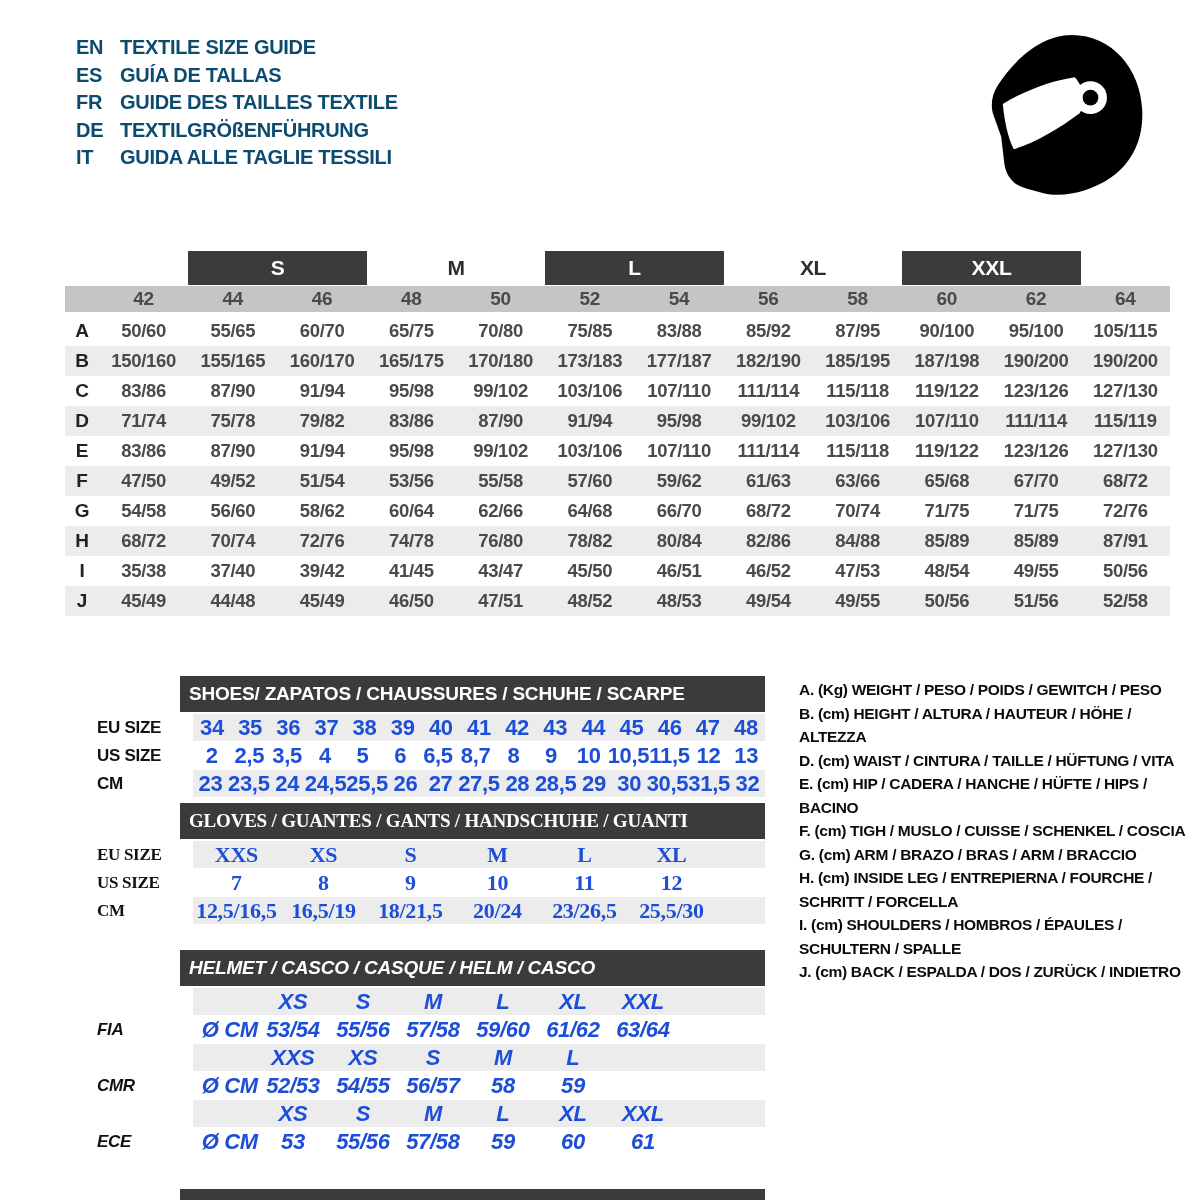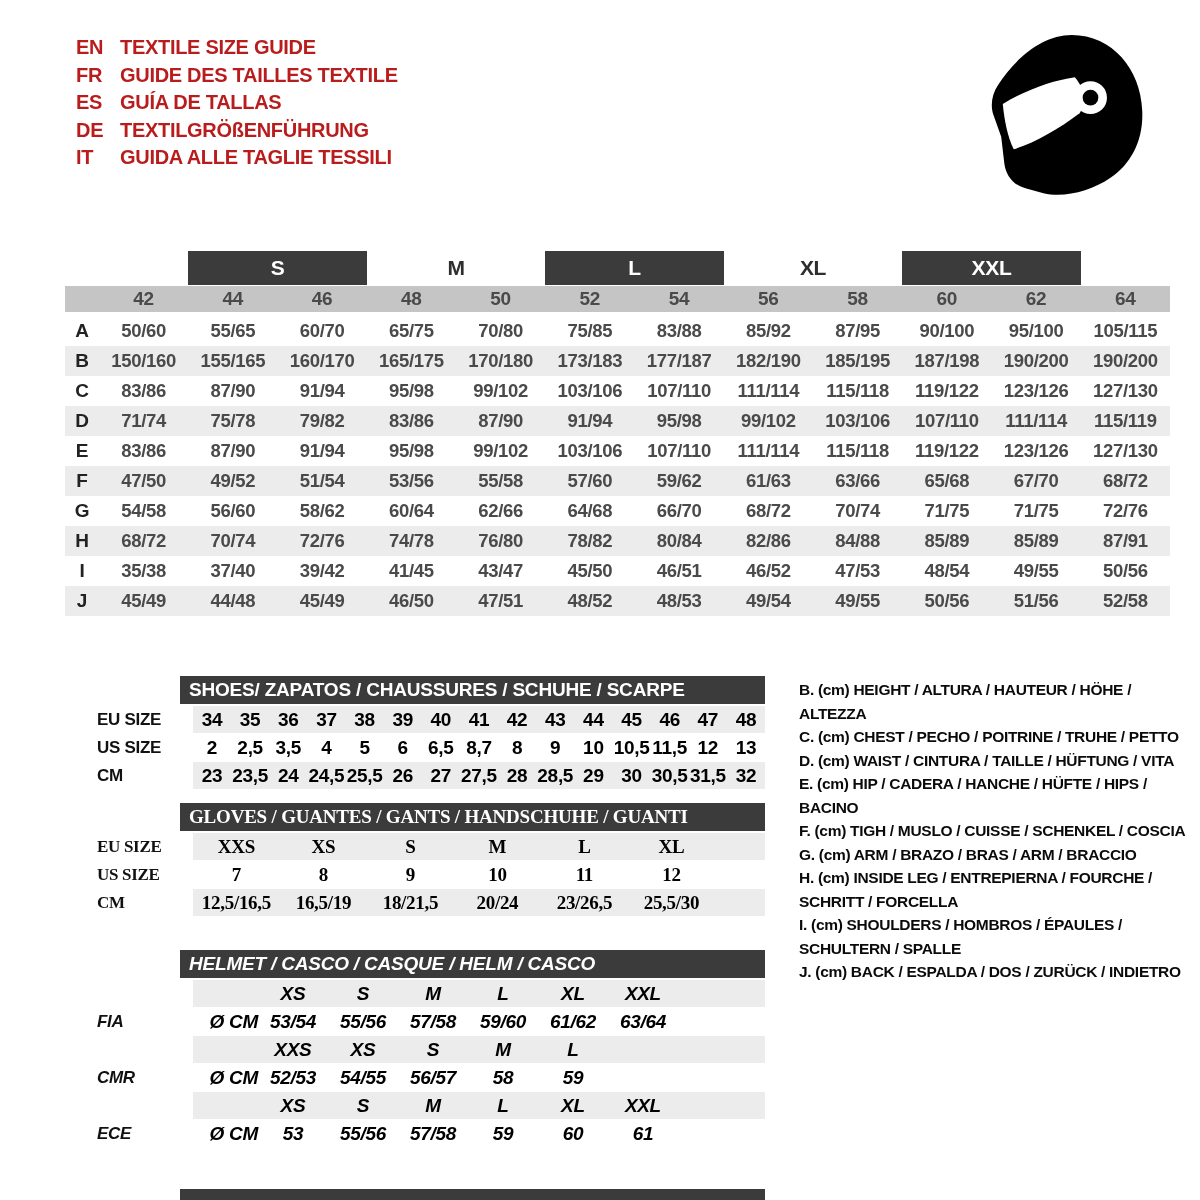--- a/index.html
+++ b/index.html
@@ -7,21 +7,21 @@
   body {
     width:1200px; height:1200px;
     font-family:"Liberation Sans", sans-serif;
     font-weight:700;
     color:#111;
   }
   .page { position:relative; width:1200px; height:1200px; overflow:hidden; background:#fff; letter-spacing:-0.3px; }
 
   
   #langs { position:absolute; left:76px; top:34px; }
-  .lang-row { display:flex; height:27.5px; align-items:center; font-size:20px; color:#b91c1c; }
+  .lang-row { display:flex; height:27.5px; align-items:center; font-size:20px; color:#0c4a6e; }
   .lang-code { width:44px; }
 
   
   .helmet-icon { position:absolute; left:973px; top:24px; width:188px; height:188px; }
   .helmet-icon svg { width:100%; height:100%; display:block; }
 
   
   #textile { position:absolute; left:65px; top:251px; width:1105px; }
   .grid13 { display:grid; grid-template-columns:34px repeat(12, 1fr); }
   #size-bars { height:34px; margin-bottom:1px; }
@@ -32,25 +32,25 @@
   .trow { height:30px; align-items:center; font-size:18.5px; color:#4a4a4a; }
   .trow.striped { background:var(--stripe,#ececec); }
   .tletter { text-align:center; color:#222; font-size:19px; }
   .tcell { text-align:center; }
 
   
   .sec { position:absolute; left:65px; width:700px; }
   #shoes { top:676px; }
   #gloves { top:803px;font-family:Liberation Serif, serif; }
   #helmet-tbl { top:950px;font-style:italic; }
-  .sec-title { margin-left:115px; width:585px; height:28px; background:var(--dark,#3b3b3b); color:#fff;
+  .sec-title { margin-left:115px; width:585px; height:36px; background:var(--dark,#3b3b3b); color:#fff;
     display:flex; align-items:center; padding-left:9px; font-size:19px; margin-bottom:2px; letter-spacing:-0.2px; }
   .srow { display:flex; align-items:stretch; height:27px; margin-bottom:1px;margin-left:32px; }
   .srow-label { width:115px; display:flex; align-items:center; font-size:17px; color:#111; }
-  .srow-vals { width:686px; display:flex; align-items:center; font-size:19px; color:#000000; }
+  .srow-vals { width:686px; display:flex; align-items:center; font-size:22px; color:#1d4ed8; }
   .srow-vals.shaded { background:var(--stripe,#ececec); }
   .srow-vals.shoes-cells > div { flex:1; text-align:center; }
   .srow-vals.gloves-cells > div { width:87px; flex:none; text-align:center; }
   .srow-vals.helmet-cells .hlead { width:65px; flex:none; text-align:right; }
   .srow-vals.helmet-cells .hcell { width:70px; flex:none; text-align:center; }
 
   
   #legend { position:absolute; left:799px; top:678px; width:402px; font-size:15.5px; line-height:23.5px; color:#0a0a0a; }
 
   
@@ -60,26 +60,26 @@
 <body>
 
 <div class="page" style="--dark: #3b3b3b; --strip: #c5c5c5; --stripe: #ececec;">
 
   <div id="langs">
       <div class="lang-row">
         <span class="lang-code">EN</span>
         <span class="lang-title">TEXTILE SIZE GUIDE</span>
       </div>
       <div class="lang-row">
+        <span class="lang-code">ES</span>
+        <span class="lang-title">GUÍA DE TALLAS</span>
+      </div>
+      <div class="lang-row">
         <span class="lang-code">FR</span>
         <span class="lang-title">GUIDE DES TAILLES TEXTILE</span>
-      </div>
-      <div class="lang-row">
-        <span class="lang-code">ES</span>
-        <span class="lang-title">GUÍA DE TALLAS</span>
       </div>
       <div class="lang-row">
         <span class="lang-code">DE</span>
         <span class="lang-title">TEXTILGRÖßENFÜHRUNG</span>
       </div>
       <div class="lang-row">
         <span class="lang-code">IT</span>
         <span class="lang-title">GUIDA ALLE TAGLIE TESSILI</span>
       </div>
     </div>
@@ -448,22 +448,22 @@
             <div class="hcell">57/58</div>
             <div class="hcell">59</div>
             <div class="hcell">60</div>
             <div class="hcell">61</div>
           </div>
         </div>
       </div>
   </div>
 
   <div id="legend">
+      <div class="legend-line">A. (Kg) WEIGHT / PESO / POIDS / GEWITCH / PESO</div>
       <div class="legend-line">B. (cm) HEIGHT / ALTURA / HAUTEUR / HÖHE / ALTEZZA</div>
-      <div class="legend-line">C. (cm) CHEST / PECHO / POITRINE / TRUHE / PETTO</div>
       <div class="legend-line">D. (cm) WAIST / CINTURA / TAILLE / HÜFTUNG / VITA</div>
       <div class="legend-line">E. (cm) HIP / CADERA / HANCHE / HÜFTE / HIPS / BACINO</div>
       <div class="legend-line">F. (cm) TIGH / MUSLO / CUISSE / SCHENKEL / COSCIA</div>
       <div class="legend-line">G. (cm) ARM / BRAZO / BRAS / ARM / BRACCIO</div>
       <div class="legend-line">H. (cm) INSIDE LEG / ENTREPIERNA / FOURCHE / SCHRITT / FORCELLA</div>
       <div class="legend-line">I. (cm) SHOULDERS / HOMBROS / ÉPAULES / SCHULTERN / SPALLE</div>
       <div class="legend-line">J. (cm) BACK / ESPALDA / DOS / ZURÜCK / INDIETRO</div>
     </div>
 
   <div class="bottom-bar"></div>

